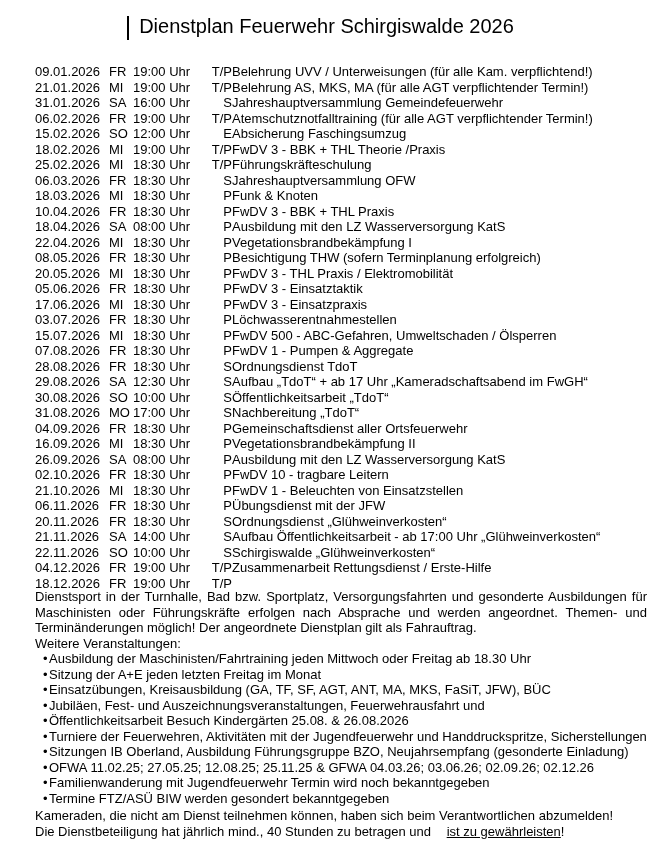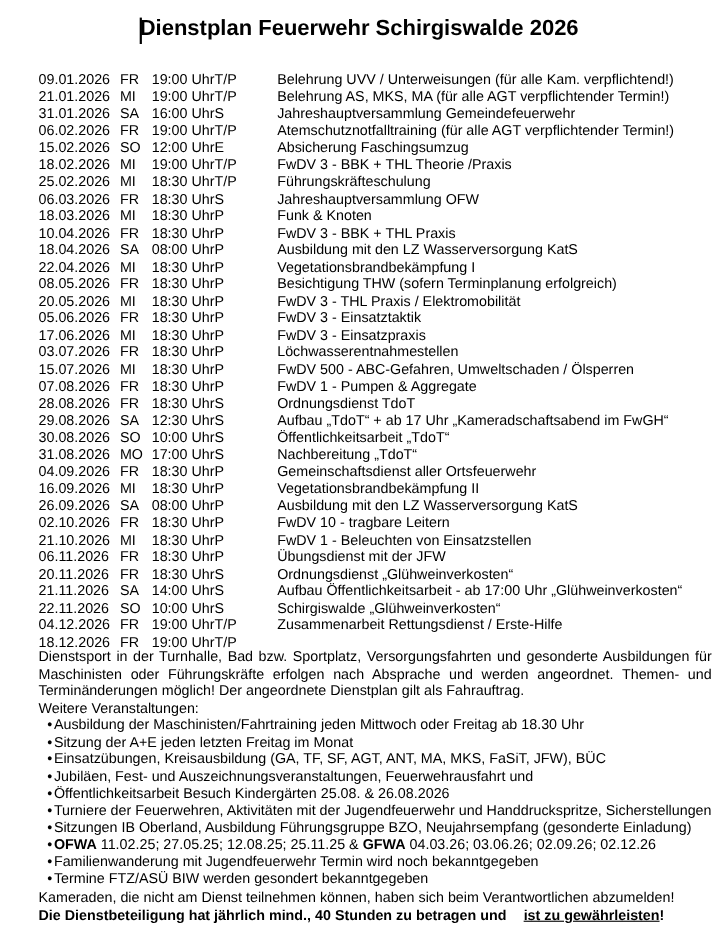--- a/index.html
+++ b/index.html
@@ -3,40 +3,40 @@
 <meta charset="utf-8">
 <style>
   * { box-sizing: border-box; }
   html,body { margin:0; padding:0; background:#fff; }
   .page {
     position:relative; width:653px; height:856px; background:#ffffff; color:#000;
     font-family:"Liberation Sans","DejaVu Sans",sans-serif; font-size:13px; overflow:hidden;
   }
   .title {
     position:absolute; top:13px; left:0; width:100%; text-align:center;
-    font-size:20px; font-weight:bold; line-height:27px; white-space:nowrap;
+    font-size:20px; font-weight:normal; line-height:27px; white-space:nowrap;
   }
   .cursor { position:absolute; left:127px; top:16px; width:2px; height:24px; background:#000; }
 
   .schedule { position:absolute; left:35px; top:64px; line-height:15.5px; }
   .srow { display:flex; white-space:nowrap; height:15.5px; }
   .c-date { width:74px; flex:none; }
   .c-day  { width:24px; flex:none; }
-  .c-time { width:62px; flex:none;text-align:right; }
-  .c-code { width:37px; flex:none; }
-  .c-desc { flex:none;margin-left:20px; }
+  .c-time { width:62px; flex:none; }
+  .c-code { width:37px; flex:none;text-align:right; }
+  .c-desc { flex:none; }
 
   .lower { position:absolute; left:35px; top:589px; width:612px; line-height:15.5px; }
   .intro { text-align:justify; }
   ul.bullets { list-style:none; margin:0; padding:0; }
   ul.bullets li { display:flex; white-space:nowrap; height:15.5px; }
   .dot { width:14px; padding-left:8px; flex:none; }
   .footer1 { margin-top:2px; white-space:nowrap; }
   .footer2 { font-weight:bold; white-space:nowrap; }
-  .b { font-weight:bold; }
+  .b { font-weight:normal; }
   .u { text-decoration:underline;padding-left:12px; }
 </style>
 </head>
 <body>
 
 <div class="page">
 
   <div class="cursor"></div>
   <div class="title">Dienstplan Feuerwehr Schirgiswalde 2026</div>
 

